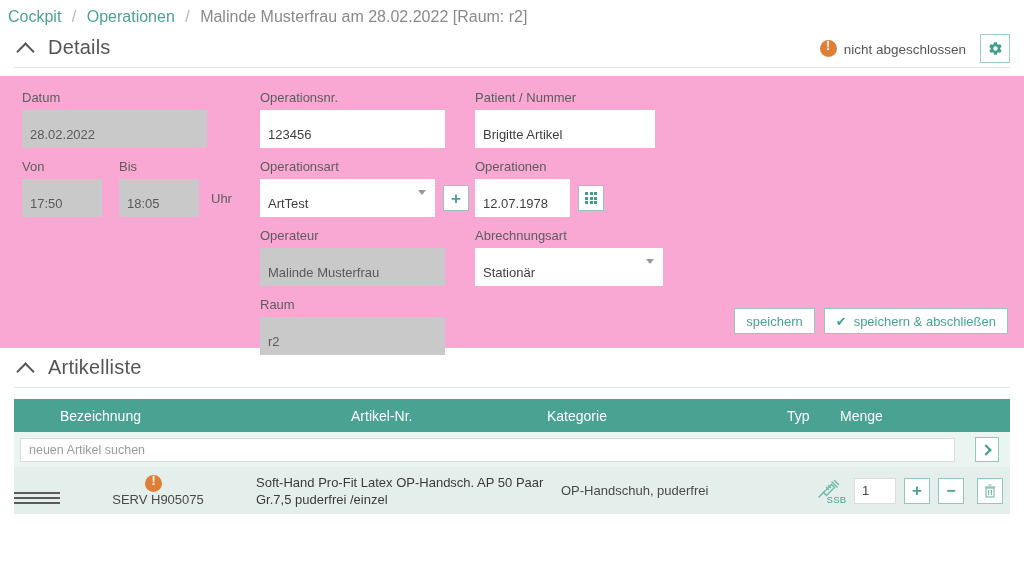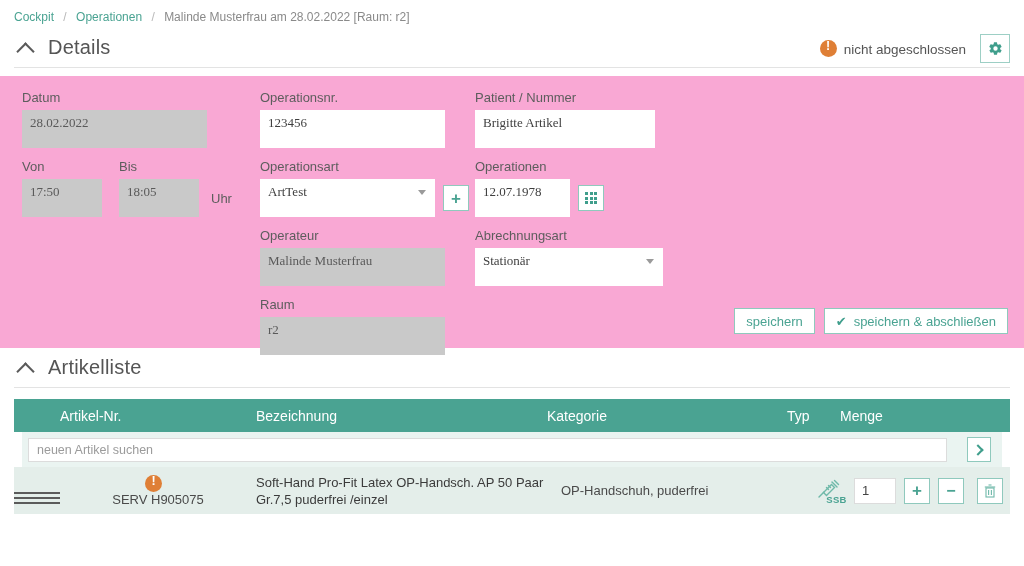--- a/index.html
+++ b/index.html
@@ -11,22 +11,22 @@
     height: 566px;
     background: #ffffff;
     font-family: "Liberation Sans", sans-serif;
     font-size: 13px;
     color: #4a4a4a;
     overflow: hidden;
   }
 
   
   .breadcrumb {
-    padding: 8px 0 0 14px;
-    font-size: 12px;
+    padding: 8px 0 0 8px;
+    font-size: 16px;
     color: #8a8a8a;
     white-space: nowrap;
     line-height: 18px;
   }
   .breadcrumb a {
     color: #4aa392;
     text-decoration: none;
   }
   .breadcrumb .sep {
     color: #b8b8b8;
@@ -138,23 +138,23 @@
     color: #5d5d5d;
     margin-bottom: 5px;
     line-height: 15px;
   }
   .gap { margin-top: 11px; }
 
   .inp {
     height: 38px;
     box-sizing: border-box;
     border: none;
-    font-family: Liberation Serif, serif;
-    font-size: 13px;
-    padding: 0 8px;
+    font-family: Liberation Sans, sans-serif;
+    font-size: 13px;
+    padding: 12px 8px;
     line-height: 26px;
     display: block;
   }
   .inp.ro {
     background: #c9c9c9;
     color: #5a5a5a;
   }
   .inp.rw {
     background: #ffffff;
     color: #3f3f3f;
@@ -268,21 +268,21 @@
   .th { white-space: nowrap; }
   .c-handle { width: 46px; flex: 0 0 46px; }
   .c-nr     { width: 196px; flex: 0 0 196px; }
   .c-bez    { width: 291px; flex: 0 0 291px; }
   .c-kat    { width: 240px; flex: 0 0 240px; }
   .c-typ    { width: 53px;  flex: 0 0 53px; }
   .c-menge  { flex: 1 1 auto; }
 
   .search-row {
     background: #eaf4f1;
-    margin: 0 22px;
+    margin: 0 14px;
     height: 35px;
     display: flex;
     align-items: center;
     padding: 0 0 0 6px;
     box-sizing: border-box;
     gap: 12px;
   }
   .search-input {
     flex: 1 1 auto;
     height: 24px;
@@ -338,21 +338,21 @@
   .handle b:last-child { margin-bottom: 0; }
 
   .cell { font-size: 13px; color: #4a4a4a; }
   .art-nr { display: flex; align-items: center; flex-direction: column; }
   .art-nr .alert-icon { margin-right: 9px; }
   .bez { font-weight: normal; color: #3b3b3b; line-height: 17px; padding-right: 14px; }
 
   .typ-cell { display: flex; flex-direction: column; align-items: center; }
   .ssb-txt {
     font-size: 9.5px;
-    font-weight: bold;
+    font-weight: normal;
     color: #4aa392;
     letter-spacing: .3px;
     margin-top: -7px;
     margin-left: 18px;
   }
 
   .menge-cell { display: flex; align-items: center; }
   .qty-input {
     width: 42px;
     height: 26px;
@@ -486,22 +486,22 @@
 <div class="section-head" style="padding-top:8px">
   <span class="chev"></span>
   <span class="section-title">Artikelliste</span>
 </div>
 <div class="divider"></div>
 
 <div class="art-wrap" style="margin-top:11px">
 
   <div class="tbl-head">
     <div class="c-handle"></div>
+    <div class="th c-bez">Bezeichnung</div>
     <div class="th c-nr">Artikel-Nr.</div>
-    <div class="th c-bez">Bezeichnung</div>
     <div class="th c-kat">Kategorie</div>
     <div class="th c-typ">Typ</div>
     <div class="th c-menge">Menge</div>
   </div>
 
   <div class="search-row">
     <input class="search-input" type="text" placeholder="neuen Artikel suchen" style="">
     <div class="go-btn">
       <span class="go-chev"></span>
     </div>

